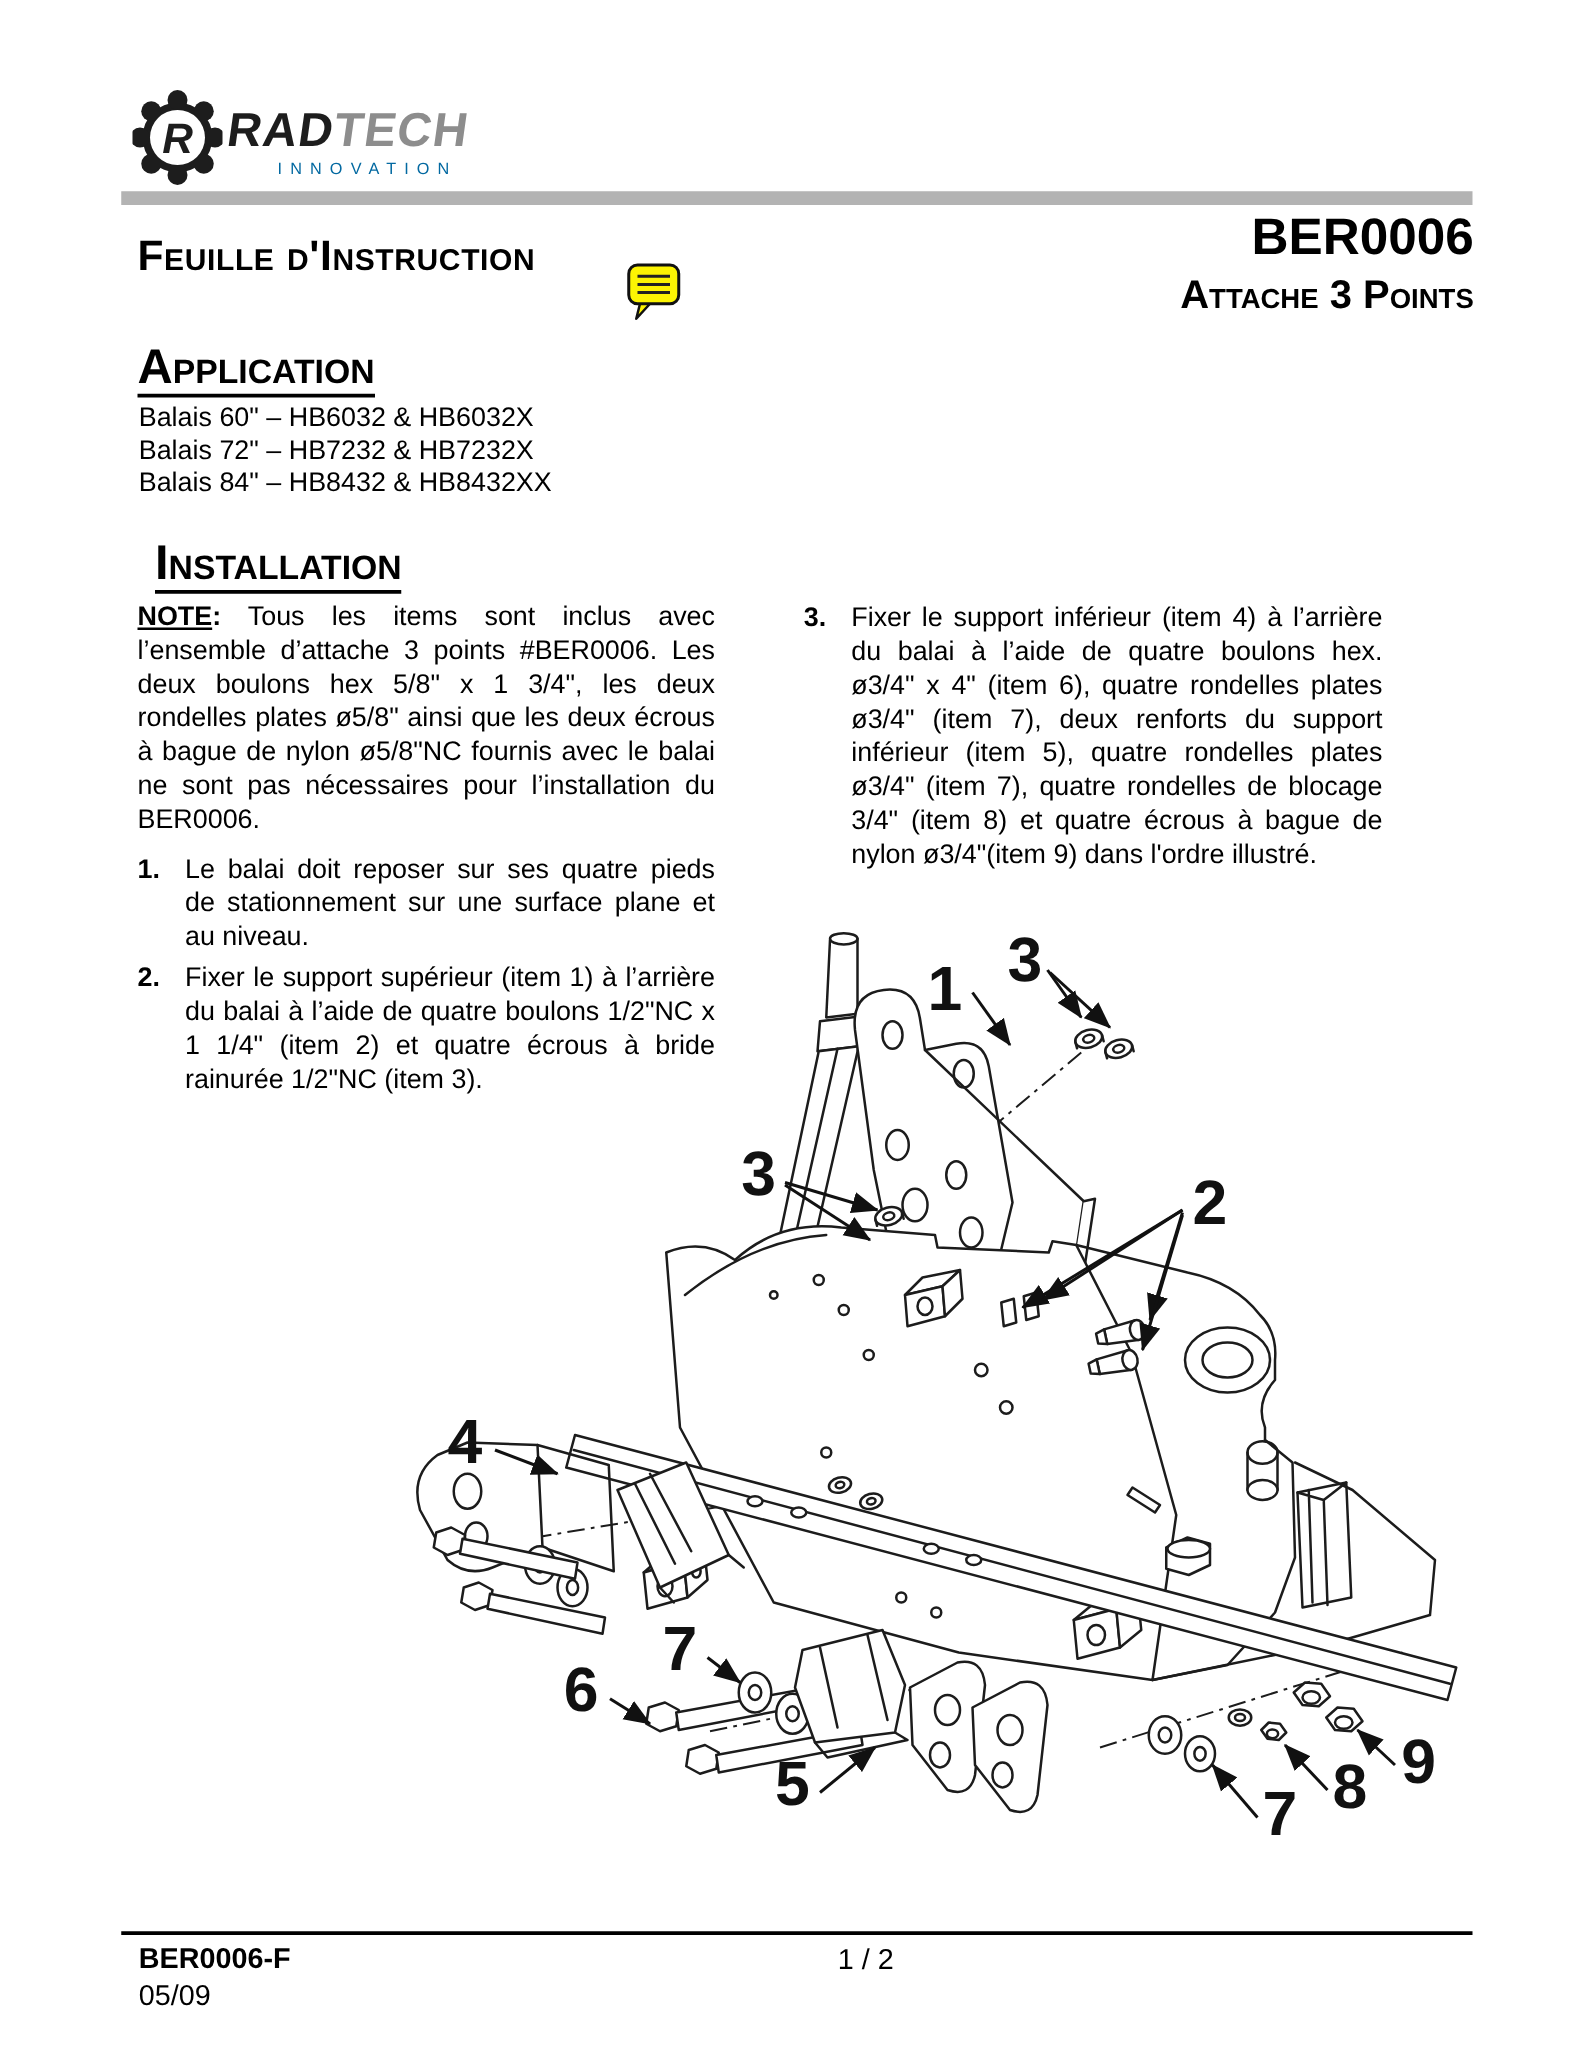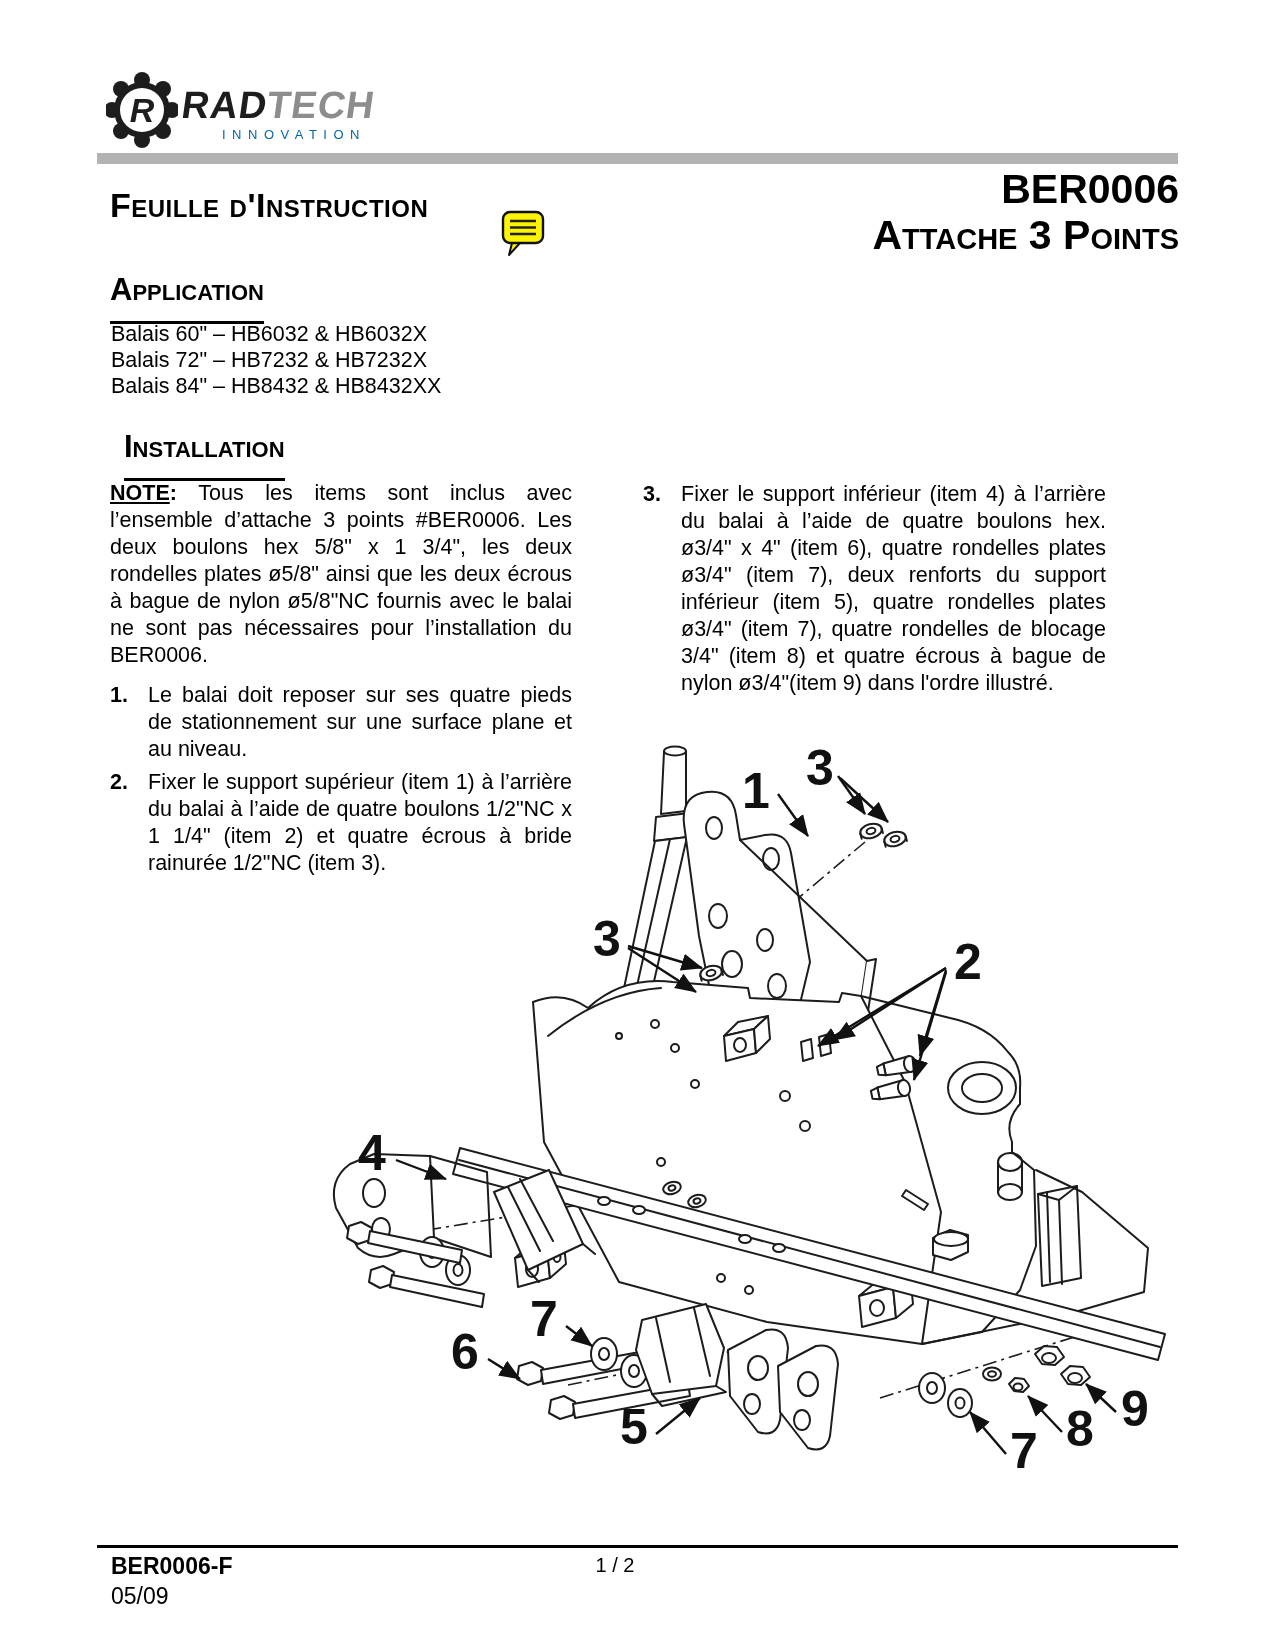--- a/index.html
+++ b/index.html
@@ -22,25 +22,25 @@
     color:#0369a1; font-weight:500; white-space:nowrap;
   }
   .graybar{left:97px; top:153px; width:1081px; height:11px; background:#b3b3b3;}
   
   .doc-type{
     left:110px; top:186px; font-size:34px; font-weight:bold;
     font-variant:small-caps; letter-spacing:.5px; white-space:nowrap;
   }
   .product-title{right:96px; top:166px; text-align:right; line-height:46px;}
   .product-code{font-size:41px; font-weight:bold;}
-  .product-name{font-size:41px; font-weight:bold; font-variant:small-caps;}
+  .product-name{font-size:32px; font-weight:bold; font-variant:small-caps;}
   
   .sec-heading{
-    font-size:31px; font-weight:bold; font-variant:small-caps;
-    border-bottom:3px solid #000; padding-bottom:14px; line-height:1.05;
+    font-size:39px; font-weight:bold; font-variant:small-caps;
+    border-bottom:3px solid #000; padding-bottom:0; line-height:1.05;
     display:inline-block; white-space:nowrap;
   }
   .app-heading{left:110px; top:274px;}
   .inst-heading{left:124px; top:431px;}
   .app-lines{left:111px; top:321px; font-size:21.5px; line-height:26px; white-space:nowrap;}
   .body-text{font-size:21.5px; line-height:27px; text-align:justify;}
   .note-block{left:110px; top:480px; width:462px;}
   .note-label{font-weight:bold; text-decoration:underline;}
   .note-colon{font-weight:bold;}
   .step{display:flex;}
@@ -53,21 +53,21 @@
   .diagram{left:320px; top:690px;}
   .diagram .ln{stroke:#1c1c1c; stroke-width:2; fill:none; stroke-linejoin:round; stroke-linecap:round;}
   .diagram .fw{fill:#ffffff;}
   .diagram .dd{stroke:#1c1c1c; stroke-width:1.6; fill:none; stroke-dasharray:14 5 3 5;}
   .diagram .leader{stroke:#111; stroke-width:2.4; fill:none;}
   .diagram .co{font:bold 50px "Liberation Sans", sans-serif; fill:#111;}
   
   .footer-rule{left:97px; top:1545px; width:1081px; border-top:3px solid #000;}
   .footer-ref{left:111px; top:1553px; font-size:23px; font-weight:bold;}
   .footer-date{left:111px; top:1583px; font-size:23px; font-weight:normal;}
-  .footer-page{left:515px; top:1554px; width:200px; text-align:center; font-size:20px;}
+  .footer-page{left:515px; top:1554px; width:200px; text-align:right; font-size:23px;}
 </style>
 </head>
 <body>
 
 <div class="page">
 
   <svg class="abs logo-badge" width="72" height="80" viewBox="0 0 72 80">
     <g fill="#1d1d1d">
       <circle cx="36" cy="40" r="28"></circle>
       <circle cx="36" cy="10" r="8"></circle>

